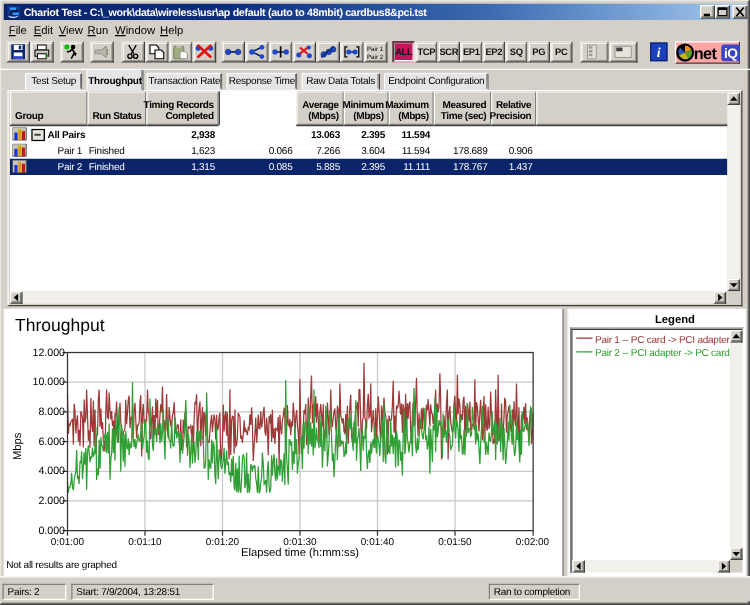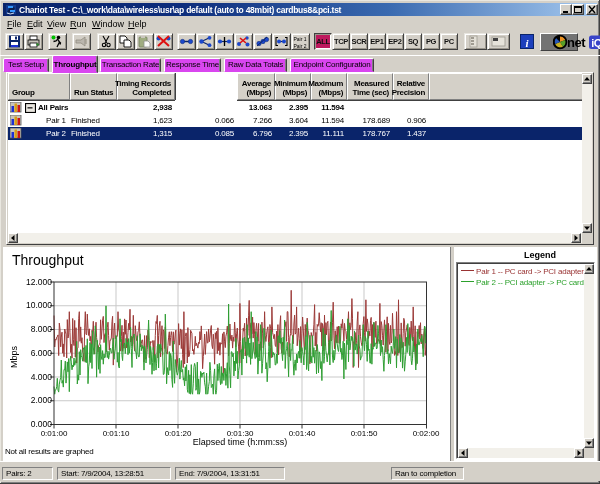--- a/index.html
+++ b/index.html
@@ -19,23 +19,23 @@
 #menubar span { position:absolute; top:3px; }
 
 #toolbar { left:0; top:30px; width:600px; height:26px; border-bottom:1px solid #fff; }
 .tbtn { position:absolute; top:3px; width:19px; height:17px; background:#d4d0c8;
   border:1px solid; border-color:#e8e6e0 #404040 #404040 #e8e6e0; box-shadow: inset 1px 1px 0 #fff, inset -1px -1px 0 #9a968c; }
 .tbtn svg { position:absolute; left:1px; top:1px; }
 .tbtn.txt { font-size:7.5px; font-weight:bold; color:#111; text-align:center; line-height:15px; letter-spacing:-0.3px; }
 .tbtn.pressed { border-color:#404040 #e8e6e0 #e8e6e0 #404040; box-shadow: inset 1px 1px 0 #9a968c, inset -1px -1px 0 #fff; background:#be185d; }
 .tbtn.disabled svg { opacity:0.9; }
 
-.tab { position:absolute; top:58px; height:14px; background:#d946ef; border:1px solid;
+.tab { position:absolute; top:58px; height:14px; background:#e5e5e5; border:1px solid;
   border-color:#fff #404040 transparent #fff; border-radius:2px 2px 0 0; font-size:8px; letter-spacing:-0.2px; color:#000; white-space:nowrap; overflow:hidden;
-  text-align:center; box-shadow: inset -1px 0 0 #808080; padding-top:1px; }
+  text-align:center; box-shadow: inset -1px 0 0 #808080; padding-top:1px;margin-left:17px; }
 .tab.active { top:55px; height:18px; font-weight:bold; z-index:5; padding-top:4px; }
 
 #tabpage { left:6px; top:72px; width:588px; height:173px; background:#d4d0c8;
   border:1px solid; border-color:#fff #404040 #404040 #fff; }
 #tablewrap { position:absolute; left:1px; top:0px; width:574px; height:160px; background:#fff; overflow:hidden; }
 .hcell { position:absolute; top:0; height:27px; background:#d4d0c8; border:1px solid; border-color:#fff #808080 #808080 #fff;
   box-shadow: 1px 0 0 #404040, 0 1px 0 #404040; font-size:8px; color:#000; letter-spacing:-0.3px; white-space:nowrap; }
 .hcell .lbl { position:absolute; bottom:2px; line-height:9px;font-weight:bold; }
 .r { text-align:right; }
 .row { position:absolute; left:0; width:574px; height:13px; font-size:8px; color:#000; letter-spacing:-0.2px;}
@@ -231,21 +231,21 @@
       <svg width="19" height="13" viewBox="0 0 19 13">
    <rect x="3" y="2" width="13" height="9" fill="#e6e3da" stroke="#9a968c" stroke-width="0.8"></rect>
    <rect x="4" y="3" width="5" height="3" fill="#404040"></rect>
  </svg>
     </div>
  <div class="abs" style="left:520px;top:4px;width:14px;height:15px;background:#1c3fbc;border:1px solid #0a246a">
    <svg width="12" height="13" viewBox="0 0 12 13">
         <text x="6" y="10.5" text-anchor="middle" font-family="Liberation Serif" font-size="11" font-weight="bold" fill="#fff" font-style="italic">i</text>
       </svg>
  </div>
- <div class="abs" style="left:540px;top:3px;width:38px;height:18px;background:#737373;border:1px solid;border-color:#fff #404040 #404040 #fff;padding-left:12px;">
+ <div class="abs" style="left:540px;top:3px;width:52px;height:18px;background:#fca5a5;border:1px solid;border-color:#fff #404040 #404040 #fff;">
    <svg width="52" height="16" viewBox="0 0 52 16">
      <circle cx="7" cy="8" r="6.5" fill="#000"></circle>
      <path d="M7 8 L7 2.2 A5.8 5.8 0 0 1 12.3 6 Z" fill="#e89020"></path>
      <path d="M7 8 L12.3 6 A5.8 5.8 0 0 1 10 13 Z" fill="#58a028"></path>
      <path d="M7 8 L10 13 A5.8 5.8 0 0 1 2.2 10 Z" fill="#c8b020"></path>
      <path d="M7 8 L2.2 10 A5.8 5.8 0 0 1 3 4 Z" fill="#2858b8"></path>
      <circle cx="7" cy="8" r="6.5" fill="none" stroke="#000" stroke-width="1.6"></circle>
      <text x="14" y="13" font-family="Liberation Sans" font-size="13" font-weight="bold" fill="#000" letter-spacing="-0.5">net</text>
      <rect x="36" y="1.5" width="15" height="13.5" rx="2.5" fill="#3944c8"></rect>
      <text x="43.5" y="12.5" text-anchor="middle" font-family="Liberation Sans" font-size="11" font-weight="bold" fill="#fff" letter-spacing="-0.5">iQ</text>
@@ -327,21 +327,21 @@
     <svg class="abs" style="left:2px;top:1px" width="13" height="11" viewBox="0 0 13 11">
           <rect x="0" y="0" width="11" height="10" fill="#c8c4bc" stroke="#555" stroke-width="0.8"></rect>
           <rect x="1.5" y="4" width="2.5" height="6" fill="#1c2fd4"></rect>
           <rect x="4.5" y="1.5" width="2.5" height="8.5" fill="#d8a018"></rect>
           <rect x="7.5" y="3" width="2.5" height="7" fill="#cc1414"></rect>
         </svg>
     <span class="c" style="left:38px">Pair 2</span>
     <span class="c" style="left:63px">Finished</span>
     <span class="c r" style="left:104px;width:60px">1,315</span>
     <span class="c r" style="left:166px;width:60px">0.085</span>
-    <span class="c r" style="left:224px;width:40px">6.796</span>
+    <span class="c r" style="left:224px;width:40px">5.885</span>
     <span class="c r" style="left:264px;width:36px">2.395</span>
     <span class="c r" style="left:300px;width:36px">11.111</span>
     <span class="c r" style="left:336px;width:46px">178.767</span>
     <span class="c r" style="left:382px;width:36px">1.437</span>
   </div>
  </div>
 
  <div class="sb" style="left:575px;top:1px;width:10px;height:159px"></div>
  <div class="sbtn" style="left:575px;top:1px">
       <svg width="8" height="8" viewBox="0 0 8 8">
@@ -455,15 +455,14 @@
         </svg>
       </div>
    <div class="abs" style="left:127px;top:185px;width:10px;height:10px;background:#d4d0c8"></div>
  </div>
 </div>
 <div class="abs" id="notall">Not all results are graphed</div>
 
 <div class="abs" id="statusbar">
  <div class="spanel" style="left:2px;width:51px">Pairs: 2</div>
  <div class="spanel" style="left:57px;width:114px">Start: 7/9/2004, 13:28:51</div>
- <div class="spanel" style="left:175px;width:110px">End: 7/9/2004, 13:31:51</div>
  <div class="spanel" style="left:391px;width:73px">Ran to completion</div>
 </div>
 
 </body></html>

